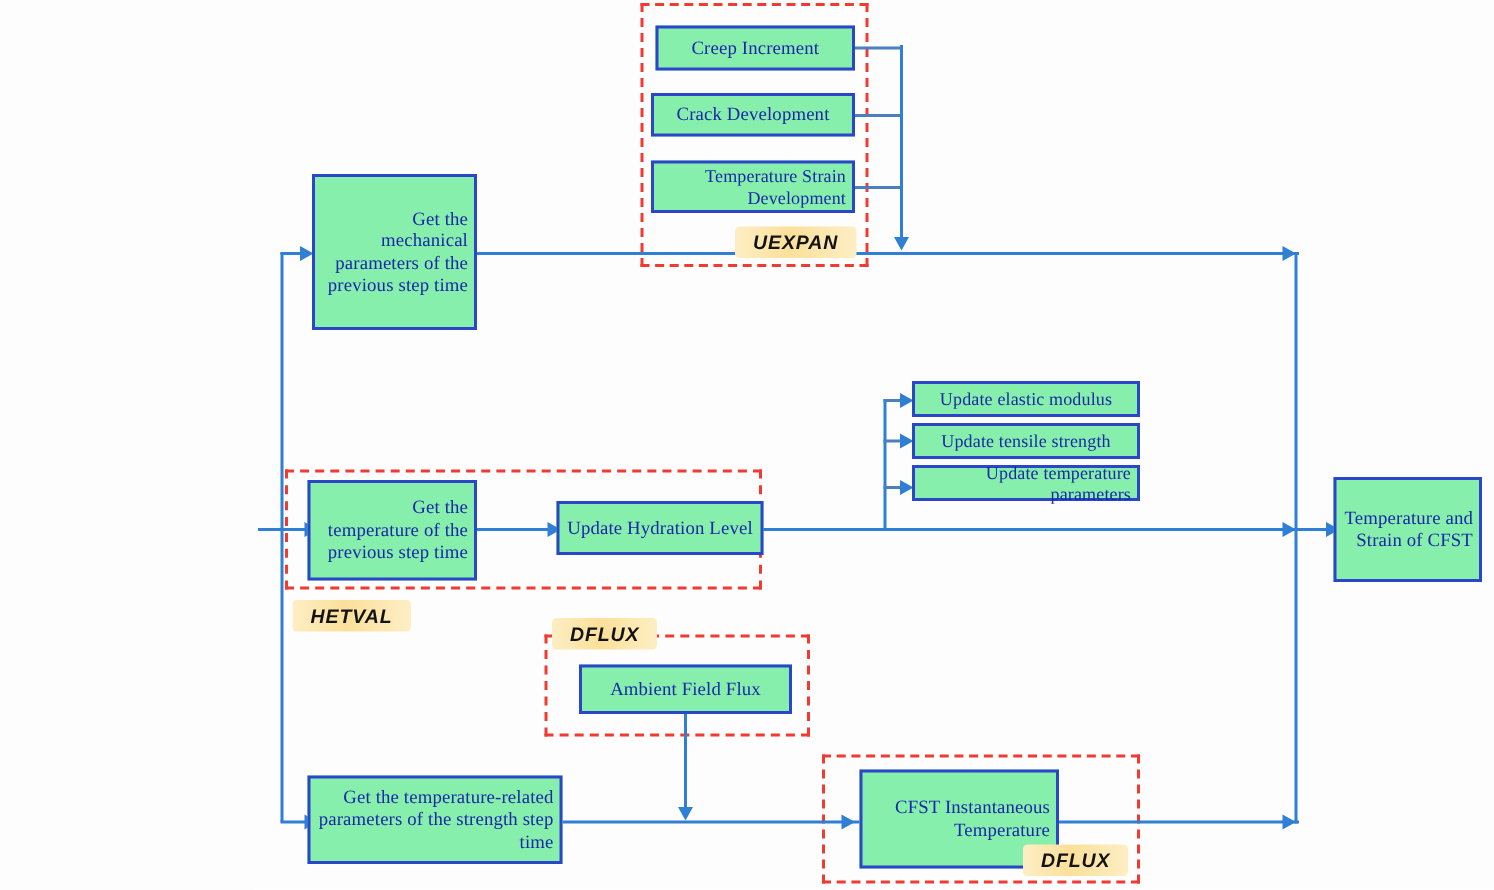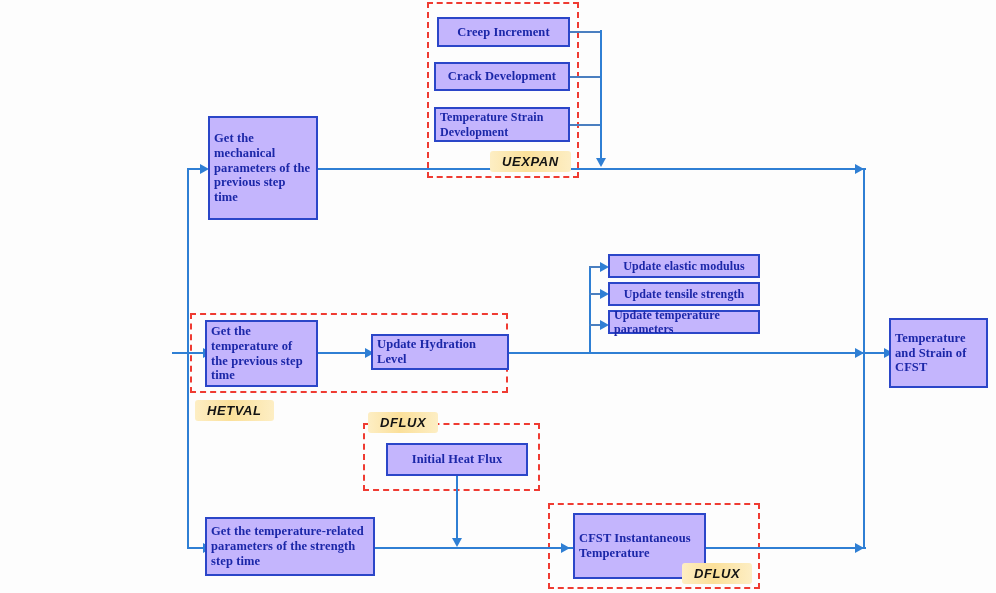--- a/index.html
+++ b/index.html
@@ -14,27 +14,27 @@
     height: 593px;
     background: #fdfdfd;
     font-family: "Liberation Serif", "DejaVu Serif", serif;
     overflow: hidden;
   }
   
   .node {
     position: absolute;
     box-sizing: border-box;
     border: 2.5px solid #2b46c8;
-    background: #c4b5fd;
+    background: #86efac;
     color: #1b27a8;
-    font-weight: bold;
+    font-weight: normal;
     display: flex;
     align-items: center;
     justify-content: center;
-    text-align: left;
+    text-align: right;
     line-height: 1.18;
     letter-spacing: 0.1px;
     z-index: 5;
   }
   .node .lbl { display: block; padding: 0 4px; }
 
   
   .group {
     position: absolute;
     box-sizing: border-box;
@@ -182,21 +182,21 @@
 
   <div class="node" style="left:608px; top:282px; width:152px; height:24px; font-size:12px;">
     <span class="lbl">Update tensile strength</span>
   </div>
 
   <div class="node" style="left:608px; top:310px; width:152px; height:24px; font-size:12px;">
     <span class="lbl">Update temperature parameters</span>
   </div>
 
   <div class="node" style="left:386px; top:443px; width:142px; height:33px; font-size:12.5px;">
-    <span class="lbl">Initial Heat Flux</span>
+    <span class="lbl">Ambient Field Flux</span>
   </div>
 
   <div class="node" style="left:205px; top:517px; width:170px; height:59px; font-size:12.5px;">
     <span class="lbl">Get the temperature-related parameters of the strength step time</span>
   </div>
 
   <div class="node" style="left:573px; top:513px; width:133px; height:66px; font-size:12.5px;">
     <span class="lbl">CFST Instantaneous Temperature</span>
   </div>
 

